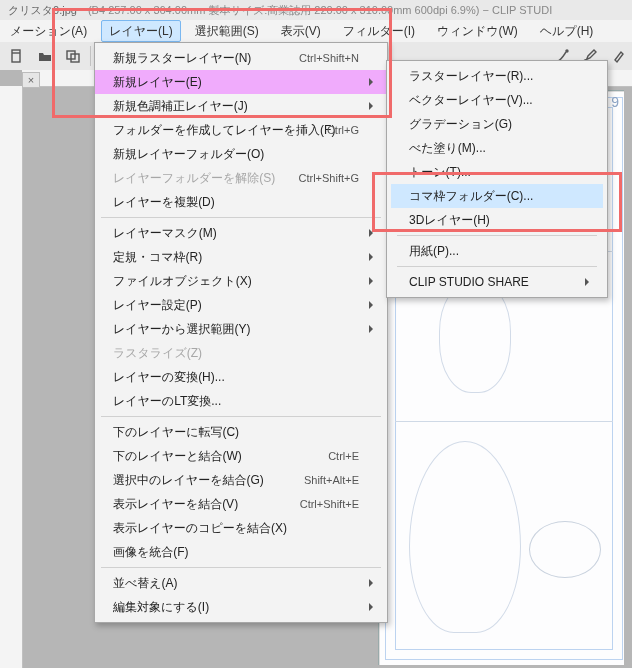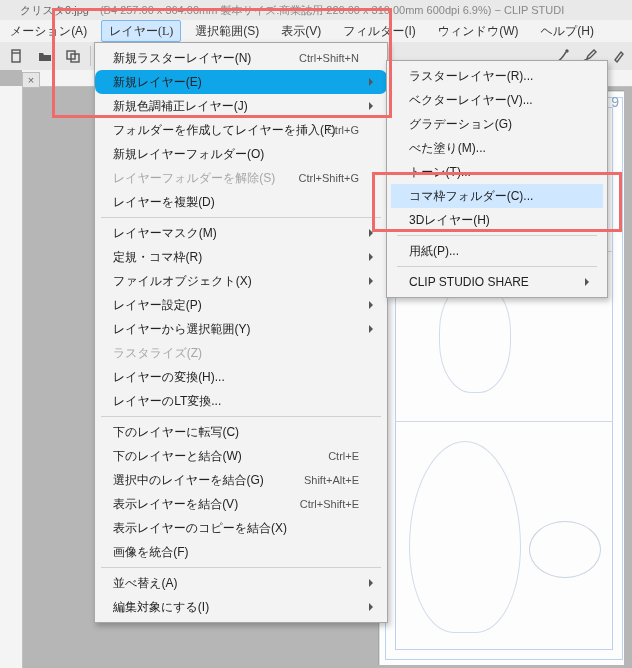--- a/index.html
+++ b/index.html
@@ -1,44 +1,44 @@
 <!DOCTYPE html>
 <html><head>
 <meta charset="utf-8">
 <style>
   html,body{margin:0;padding:0;font-family:"Meiryo","Hiragino Sans",sans-serif;font-size:12px;color:#333;background:#bfbfbf;}
   .stage{position:relative;width:632px;height:668px;overflow:hidden;background:linear-gradient(#b8b8b8,#b8b8b8);}
   
   .titlebar{position:absolute;left:0;top:0;right:0;height:20px;background:#e9e9e9;border-bottom:1px solid #c8c8c8;line-height:20px;font-size:11px;color:#555;white-space:nowrap;overflow:hidden;}
-  .titlebar .fname{display:inline-block;padding:0 8px;color:#666;margin-left:12px;}
+  .titlebar .fname{display:inline-block;padding:0 8px;color:#666;}
   .titlebar .meta{color:#888;}
   
   .menubar{position:absolute;left:0;top:20px;right:0;height:22px;background:#f3f3f3;border-bottom:1px solid #c8c8c8;display:flex;align-items:center;padding-left:2px;gap:6px;}
   .menubar .mi{padding:0 8px;height:22px;line-height:22px;color:#333;cursor:default;}
-  .menubar .mi.open{background:#cfe8ff;border:1px solid #7ab7f0;padding:0 7px;height:20px;line-height:20px;border-radius:2px;font-family:Liberation Serif, serif;}
+  .menubar .mi.open{background:#cfe8ff;border:1px solid #7ab7f0;padding:0 7px;height:20px;line-height:20px;border-radius:2px;}
   
   .toolbar{position:absolute;left:0;top:42px;right:0;height:28px;background:#e8e8e8;border-bottom:1px solid #c4c4c4;display:flex;align-items:center;padding-left:4px;gap:2px;}
   .toolbar .tbtn{width:24px;height:22px;border:1px solid transparent;display:flex;align-items:center;justify-content:center;color:#444;}
   .toolbar .sep{width:1px;height:20px;background:#c4c4c4;margin:0 2px;}
   .toolbar svg{width:16px;height:16px;stroke:#555;fill:none;stroke-width:1.4;}
   
   .docbg{position:absolute;left:0;top:70px;right:0;bottom:0;background:#b6b6b6;}
   .ruler-h{position:absolute;left:22px;top:70px;right:0;height:16px;background:#f4f4f4;border-bottom:1px solid #c0c0c0;}
   .ruler-v{position:absolute;left:0;top:86px;width:22px;bottom:0;background:#f4f4f4;border-right:1px solid #c0c0c0;}
   .canvas{position:absolute;left:24px;top:90px;width:600px;height:575px;overflow:hidden;}
   .page{position:absolute;right:-6px;top:0;width:250px;height:575px;background:#fdfdfe;border:1px solid #9aa;box-shadow:0 0 0 1px #ddd inset;}
   .page .line{position:absolute;background:#cfd9e6;}
   .page .sketch{position:absolute;color:#c9d2de;font-size:9px;line-height:1.1;}
   .page .bubble{position:absolute;border:1px solid #c9d2de;border-radius:50%;}
   
   .guide{position:absolute;border:1px solid #bcd3f0;}
   
   .menu1{position:absolute;left:94px;top:42px;width:292px;background:#f3f3f3;border:1px solid #a7a7a7;box-shadow:2px 3px 6px rgba(0,0,0,.25);padding:3px 0;}
   .menu1 .row{position:relative;height:24px;line-height:24px;padding:0 30px 0 18px;white-space:nowrap;color:#222;cursor:default;}
-  .menu1 .row.sel{background:#0ea5e9;border-radius:7px;}
+  .menu1 .row.sel{background:#f0abfc;}
   .menu1 .row.disabled{color:#a7a7a7;}
   .menu1 .row .accel{position:absolute;right:28px;top:0;color:#555;font-size:11px;}
   .menu1 .row.has-sub::after{content:"";position:absolute;right:10px;top:8px;border:4px solid transparent;border-left-color:#555;}
   .menu1 hr{border:none;border-top:1px solid #d0d0d0;margin:3px 6px;}
   
   .menu2{position:absolute;left:386px;top:60px;width:212px;background:#f3f3f3;border:1px solid #a7a7a7;box-shadow:2px 3px 6px rgba(0,0,0,.25);padding:3px 4px;}
   .menu2 .row{position:relative;height:24px;line-height:24px;padding:0 26px 0 18px;white-space:nowrap;color:#222;cursor:default;}
   .menu2 .row.sel{background:#cfe8ff;}
   .menu2 .row.has-sub::after{content:"";position:absolute;right:10px;top:8px;border:4px solid transparent;border-left-color:#555;}
   .menu2 hr{border:none;border-top:1px solid #d0d0d0;margin:3px 6px;}

